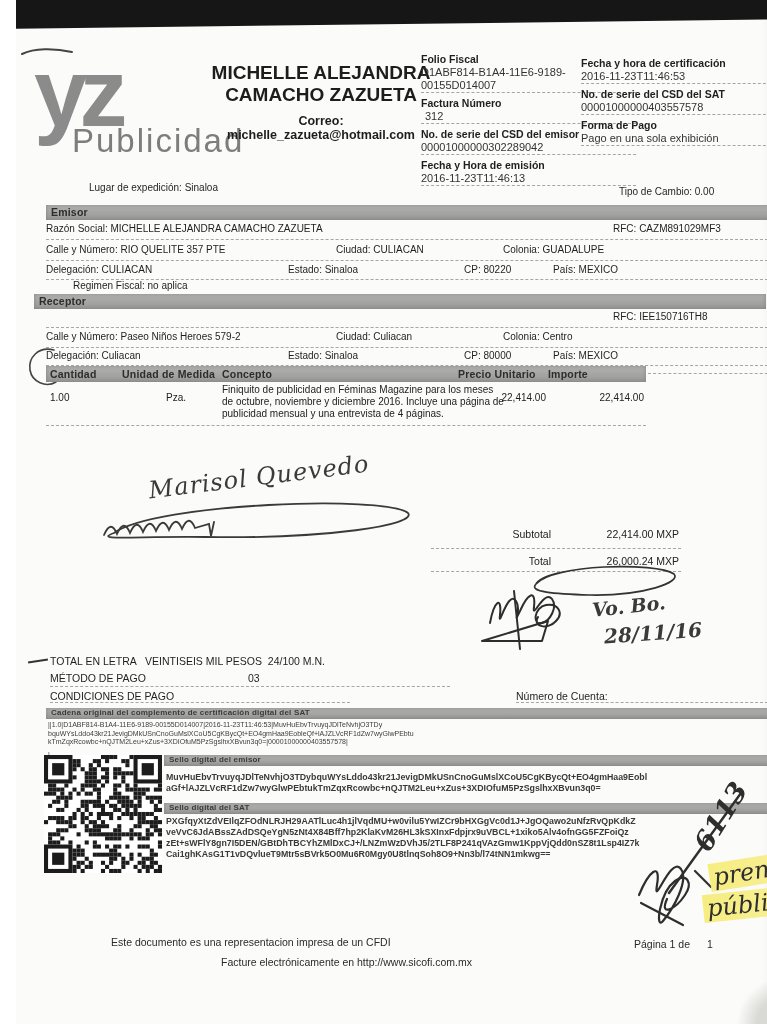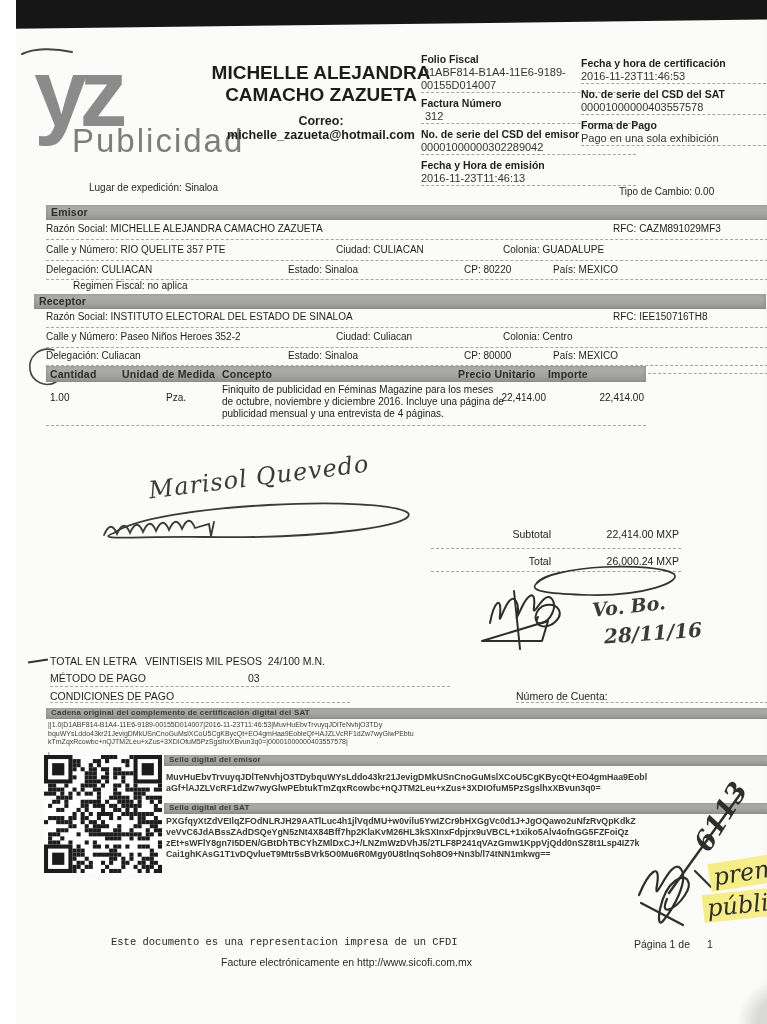--- a/index.html
+++ b/index.html
@@ -113,25 +113,24 @@
     <span class="abs" style="left:242px;"><span>Estado:</span> <span>Sinaloa</span></span>
     <span class="abs" style="left:418px;"><span>CP:</span> <span>80220</span></span>
     <span class="abs" style="left:507px;"><span>País:</span> <span>MEXICO</span></span>
   </div>
   <div class="abs frow" style="left:14px; top:280px; width:732px;">
     <span>Regimen Fiscal:</span> <span>no aplica</span>
   </div>
 
   <div class="abs bar" style="left:18px; top:294px; width:732px; height:15px;">Receptor</div>
   <div class="abs frow dash" style="left:30px; top:311px; width:732px; height:17px;">
-    <span class="abs" style="left:0;"><span>Razón Social:</span> <span>INSTITUTO ELECTORAL DEL ESTADO DE SINALOA</span></span>
     <span class="abs" style="left:567px;"><span>RFC:</span> <span>IEE150716TH8</span></span>
   </div>
   <div class="abs frow dash" style="left:30px; top:331px; width:732px; height:17px;">
-    <span class="abs" style="left:0;"><span>Calle y Número:</span> <span>Paseo Niños Heroes 352-2</span></span>
+    <span class="abs" style="left:0;"><span>Calle y Número:</span> <span>Paseo Niños Heroes 579-2</span></span>
     <span class="abs" style="left:290px;"><span>Ciudad:</span> <span>Culiacan</span></span>
     <span class="abs" style="left:457px;"><span>Colonia:</span> <span>Centro</span></span>
   </div>
   <div class="abs frow dash" style="left:30px; top:350px; width:732px; height:16px;">
     <span class="abs" style="left:0;"><span>Delegación:</span> <span>Culiacan</span></span>
     <span class="abs" style="left:242px;"><span>Estado:</span> <span>Sinaloa</span></span>
     <span class="abs" style="left:418px;"><span>CP:</span> <span>80000</span></span>
     <span class="abs" style="left:507px;"><span>País:</span> <span>MEXICO</span></span>
   </div>
 
@@ -579,20 +578,20 @@
       <path d="M10,128 L52,150" fill="none" stroke="#2e2e2e" stroke-width="2.2" stroke-linecap="round"></path>
     </svg>
     <div class="hand" style="position:absolute; left:78px; top:82px; font-size:24px; transform:rotate(-9deg); color:#2e2e2e;">
       <span class="hl">prensa</span>
     </div>
     <div class="hand" style="position:absolute; left:72px; top:115px; font-size:24px; transform:rotate(-6deg); color:#2e2e2e;">
       <span class="hl">pública</span>
     </div>
   </div>
 
-  <div class="abs foot" style="left:95px; top:936px;font-family:Liberation Mono, monospace;">Este documento es una representacion impresa de un CFDI</div>
+  <div class="abs foot" style="left:95px; top:936px;">Este documento es una representacion impresa de un CFDI</div>
   <div class="abs foot" style="left:618px; top:938px;">
     <span>Página 1 de</span>
     <span style="margin-left:14px;">1</span>
   </div>
   <div class="abs foot" style="left:205px; top:956px;">Facture electrónicamente en http://www.sicofi.com.mx</div>
 
 </div>
 
 </body></html>

